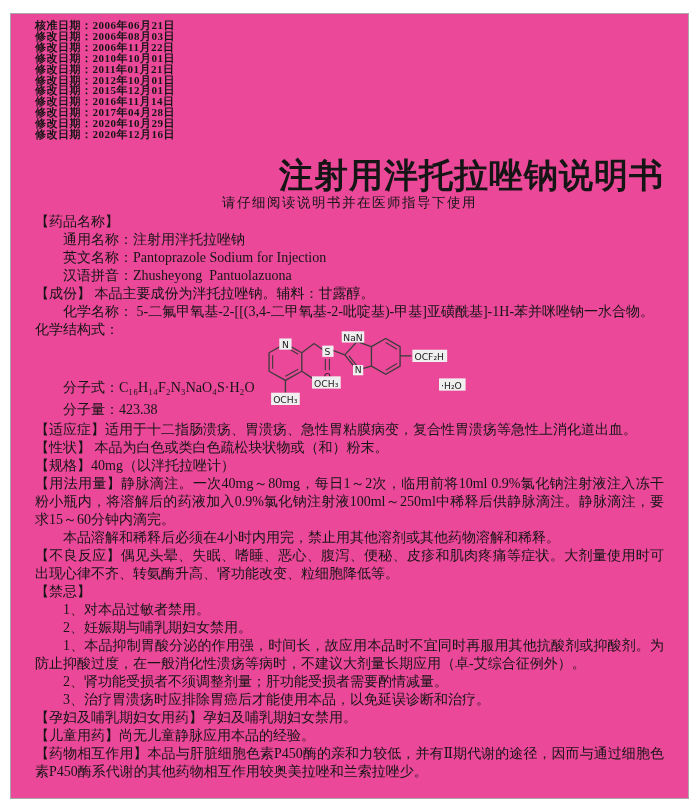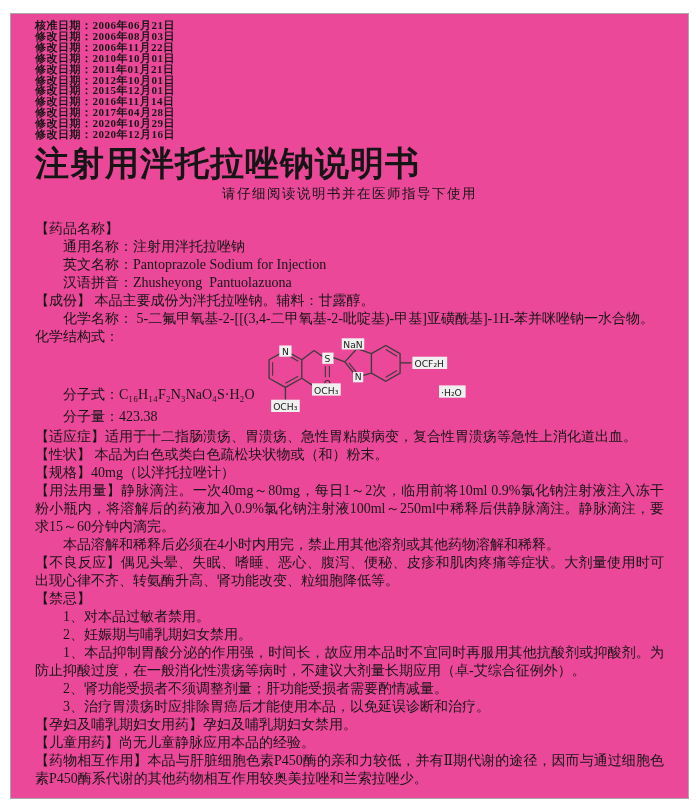--- a/index.html
+++ b/index.html
@@ -6,25 +6,25 @@
   html,body { width:700px; height:807px; background:#ffffff; overflow:hidden; }
   body { font-family:"Liberation Serif","DejaVu Serif",serif; color:#151515; position:relative; }
 
   .sheet { position:absolute; left:10px; top:13px; width:679px; height:786px;
            border:1px solid #a8a8a8; background:#ec4899; }
   .content { position:absolute; left:24px; right:24px; top:0; }
 
   .dates { margin-top:6px; }
   .dates div { font-size:11px; line-height:10.9px; font-weight:bold; letter-spacing:0.5px; }
 
-  .title { text-align:left; font-family:Liberation Mono, monospace;
-           font-weight:bold; font-size:34px; line-height:40px; margin-top:6px; letter-spacing:1px; }
+  .title { text-align:right; font-family:Liberation Sans, sans-serif;
+           font-weight:bold; font-size:34px; line-height:40px; margin-top:15px; letter-spacing:1px; }
   .subtitle { text-align:center; font-size:13.5px; line-height:15px; letter-spacing:1.5px; }
 
-  .bodytext { margin-top:19px; font-size:14px; line-height:18px; }
+  .bodytext { margin-top:3px; font-size:14px; line-height:18px; }
   .para { text-align:justify; }
   .ti { text-indent:28px; }
   .prewrap { white-space:pre-wrap; }
 
   .structure-block { position:relative; height:100px; }
   .structure-label { position:absolute; left:0; top:0; }
   .formula { position:absolute; left:28px; top:58px; }
   .weight  { position:absolute; left:28px; top:80px; }
   svg.structure { position:absolute; left:198px; top:-2px; }
 

